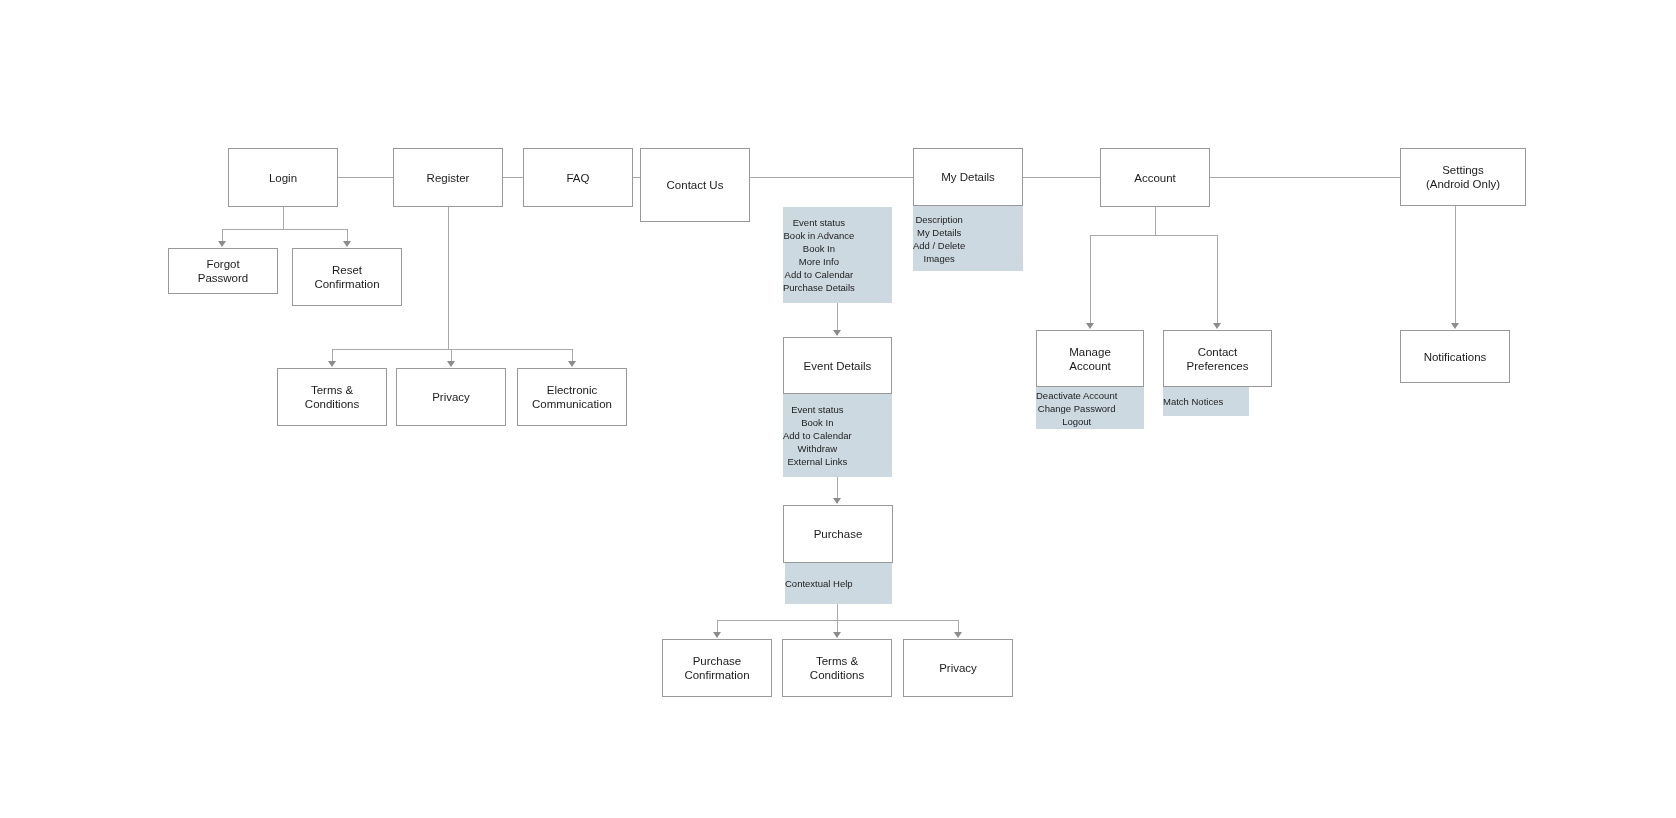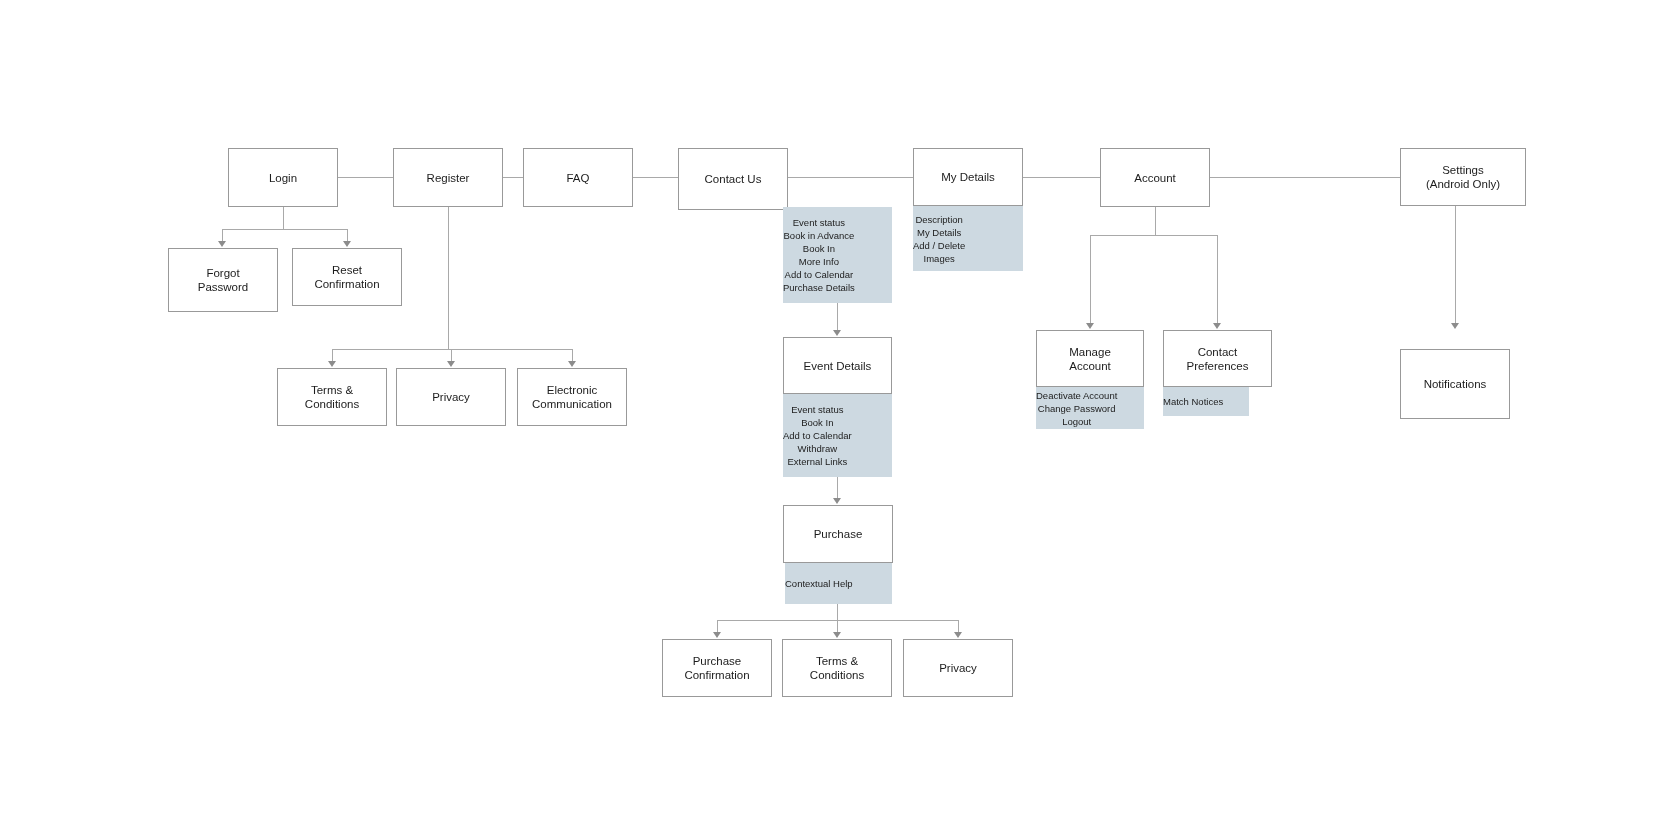--- a/index.html
+++ b/index.html
@@ -85,21 +85,21 @@
 
   <div class="node" style="left:228px;top:148px;width:110px;height:59px">
     <span class="label">Login</span>
   </div>
   <div class="node" style="left:393px;top:148px;width:110px;height:59px">
     <span class="label">Register</span>
   </div>
   <div class="node" style="left:523px;top:148px;width:110px;height:59px">
     <span class="label">FAQ</span>
   </div>
-  <div class="node" style="left:678px;top:148px;width:110px;height:62px">
+  <div class="node" style="left:640px;top:148px;width:110px;height:74px">
     <span class="label">Contact Us</span>
   </div>
   <div class="node" style="left:913px;top:148px;width:110px;height:58px">
     <span class="label">My Details</span>
   </div>
   <div class="node" style="left:1100px;top:148px;width:110px;height:59px">
     <span class="label">Account</span>
   </div>
   <div class="node" style="left:1400px;top:148px;width:126px;height:58px">
     <span class="label">Settings
@@ -132,21 +132,21 @@
   </div>
   <div class="ann" style="left:1036px;top:387px;width:108px;height:42px">
     <span class="ann-text">Deactivate Account
 Change Password
 Logout</span>
   </div>
   <div class="ann" style="left:1163px;top:387px;width:86px;height:29px">
     <span class="ann-text">Match Notices</span>
   </div>
 
-  <div class="node" style="left:168px;top:248px;width:110px;height:64px">
+  <div class="node" style="left:168px;top:248px;width:110px;height:46px">
     <span class="label">Forgot
 Password</span>
   </div>
   <div class="node" style="left:292px;top:248px;width:110px;height:58px">
     <span class="label">Reset
 Confirmation</span>
   </div>
 
   <div class="node" style="left:277px;top:368px;width:110px;height:58px">
     <span class="label">Terms &amp;
@@ -180,17 +180,17 @@
 
   <div class="node" style="left:1036px;top:330px;width:108px;height:57px">
     <span class="label">Manage
 Account</span>
   </div>
   <div class="node" style="left:1163px;top:330px;width:109px;height:57px">
     <span class="label">Contact
 Preferences</span>
   </div>
 
-  <div class="node" style="left:1400px;top:349px;width:110px;height:70px">
+  <div class="node" style="left:1400px;top:330px;width:110px;height:53px">
     <span class="label">Notifications</span>
   </div>
 
 </div>
 
 </body></html>

